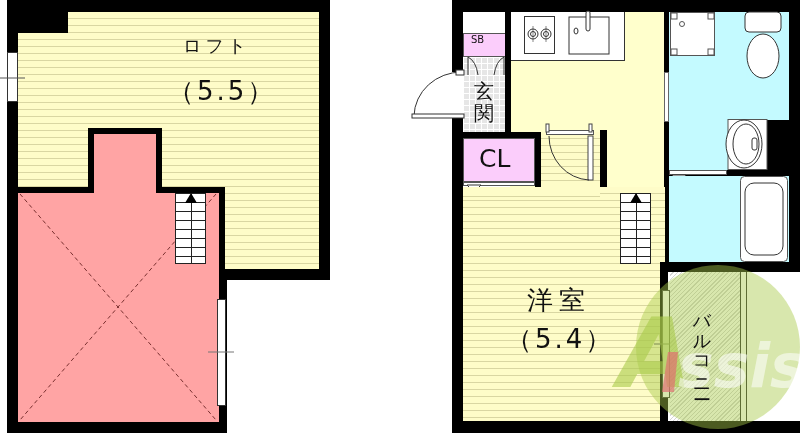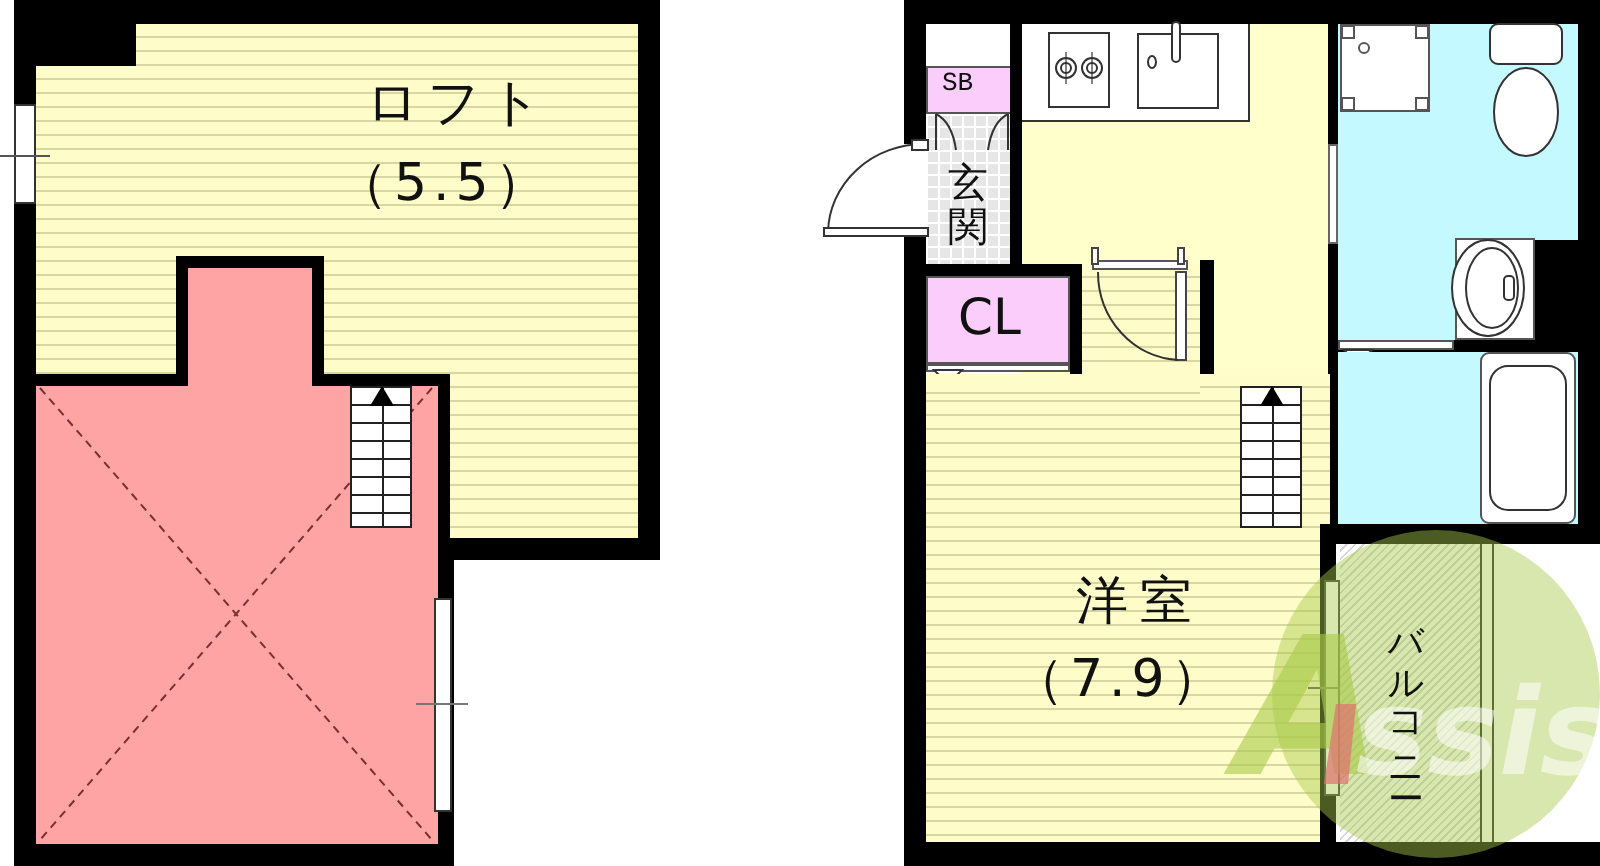--- a/index.html
+++ b/index.html
@@ -76,21 +76,21 @@
   <div class="window" style="left:7px; top:52px; width:11px; height:50px;"></div>
   <svg style="left:0; top:76px;" width="30" height="4">
     <line x1="0" y1="2" x2="25" y2="2" stroke="#555" stroke-width="1"></line>
   </svg>
 
   <div class="window" style="left:217px; top:299px; width:9px; height:107px;"></div>
   <svg style="left:208px; top:350px;" width="28" height="4">
     <line x1="0" y1="2" x2="26" y2="2" stroke="#777" stroke-width="1"></line>
   </svg>
 
-  <div class="label" style="left:183px; top:34px; font-size:26px; letter-spacing:4px;font-family:Liberation Mono, monospace;">ロフト</div>
+  <div class="label" style="left:183px; top:34px; font-size:18px; letter-spacing:4px;font-family:Liberation Mono, monospace;">ロフト</div>
   <div class="label" style="left:168px; top:74px; font-size:26px; letter-spacing:3px;">（5.5）</div>
 </div>
 
 <div>
 
   <div class="wall" style="left:452px; top:0; width:348px; height:12px;"></div>
   <div class="wall" style="left:452px; top:0; width:11px; height:433px;"></div>
   <div class="wall" style="left:789px; top:0; width:11px; height:272px;"></div>
   <div class="wall" style="left:452px; top:421px; width:348px; height:12px;"></div>
 
@@ -109,21 +109,21 @@
   <svg style="left:568px; top:11px;" width="44" height="44">
     <rect x="1" y="6" width="40" height="37" fill="#fff" stroke="#333"></rect>
     <rect x="18" y="0" width="4" height="20" rx="2" fill="#fff" stroke="#333"></rect>
     <ellipse cx="8" cy="20" rx="2" ry="3" fill="none" stroke="#333"></ellipse>
   </svg>
 
   <div class="wall" style="left:664px; top:12px; width:5px; height:255px;"></div>
   <div class="window" style="left:664px; top:72px; width:5px; height:50px; border-color:#666;"></div>
 
   <div class="floor-lilac" style="left:463px; top:33px; width:43px; height:24px;"></div>
-  <div class="label" style="left:471px; top:34px; font-size:13px;font-family:Liberation Mono, monospace;">SB</div>
+  <div class="label" style="left:471px; top:34px; font-size:10px;">SB</div>
 
   <div class="wall" style="left:505px; top:12px; width:6px; height:120px;"></div>
 
   <div class="floor-tile" style="left:463px; top:57px; width:42px; height:75px;"></div>
   <div class="label" style="left:474px; top:78px; font-size:20px;">玄</div>
   <div class="label" style="left:474px; top:100px; font-size:20px;">関</div>
   <svg style="left:466px; top:57px;" width="40" height="20">
     <path d="M2,0 L2,18 M38,0 L38,18" stroke="#333" fill="none"></path>
     <path d="M2,0 Q10,4 12,18" stroke="#333" fill="none"></path>
     <path d="M38,0 Q30,4 28,18" stroke="#333" fill="none"></path>
@@ -208,15 +208,15 @@
 
   <svg style="left:600px; top:262px;" width="200" height="171">
     <ellipse cx="118" cy="85" rx="82" ry="82" fill="#a8c94a" fill-opacity="0.45"></ellipse>
     <text x="18" y="125" font-family="DejaVu Sans, sans-serif" font-weight="bold" font-style="italic" font-size="96" fill="#a8c94a" fill-opacity="0.6">A</text>
     <polygon points="68,90 78,90 74,130 62,130" fill="#e07070" fill-opacity="0.7"></polygon>
     <text x="78" y="125" font-family="DejaVu Sans, sans-serif" font-weight="bold" font-style="italic" font-size="60" fill="#ffffff" fill-opacity="0.55">ssist</text>
   </svg>
 
   <div class="label" style="left:696px; top:300px; width:18px; font-size:18px; writing-mode:vertical-rl; letter-spacing:2px;">バルコニー</div>
 
-  <div class="label" style="left:527px; top:283px; font-size:26px; letter-spacing:6px;margin-left:11px;">洋室</div>
-  <div class="label" style="left:506px; top:322px; font-size:26px; letter-spacing:3px;">（7.9）</div>
+  <div class="label" style="left:527px; top:283px; font-size:26px; letter-spacing:6px;">洋室</div>
+  <div class="label" style="left:506px; top:322px; font-size:26px; letter-spacing:3px;">（5.4）</div>
 </div>
 
 </body></html>

